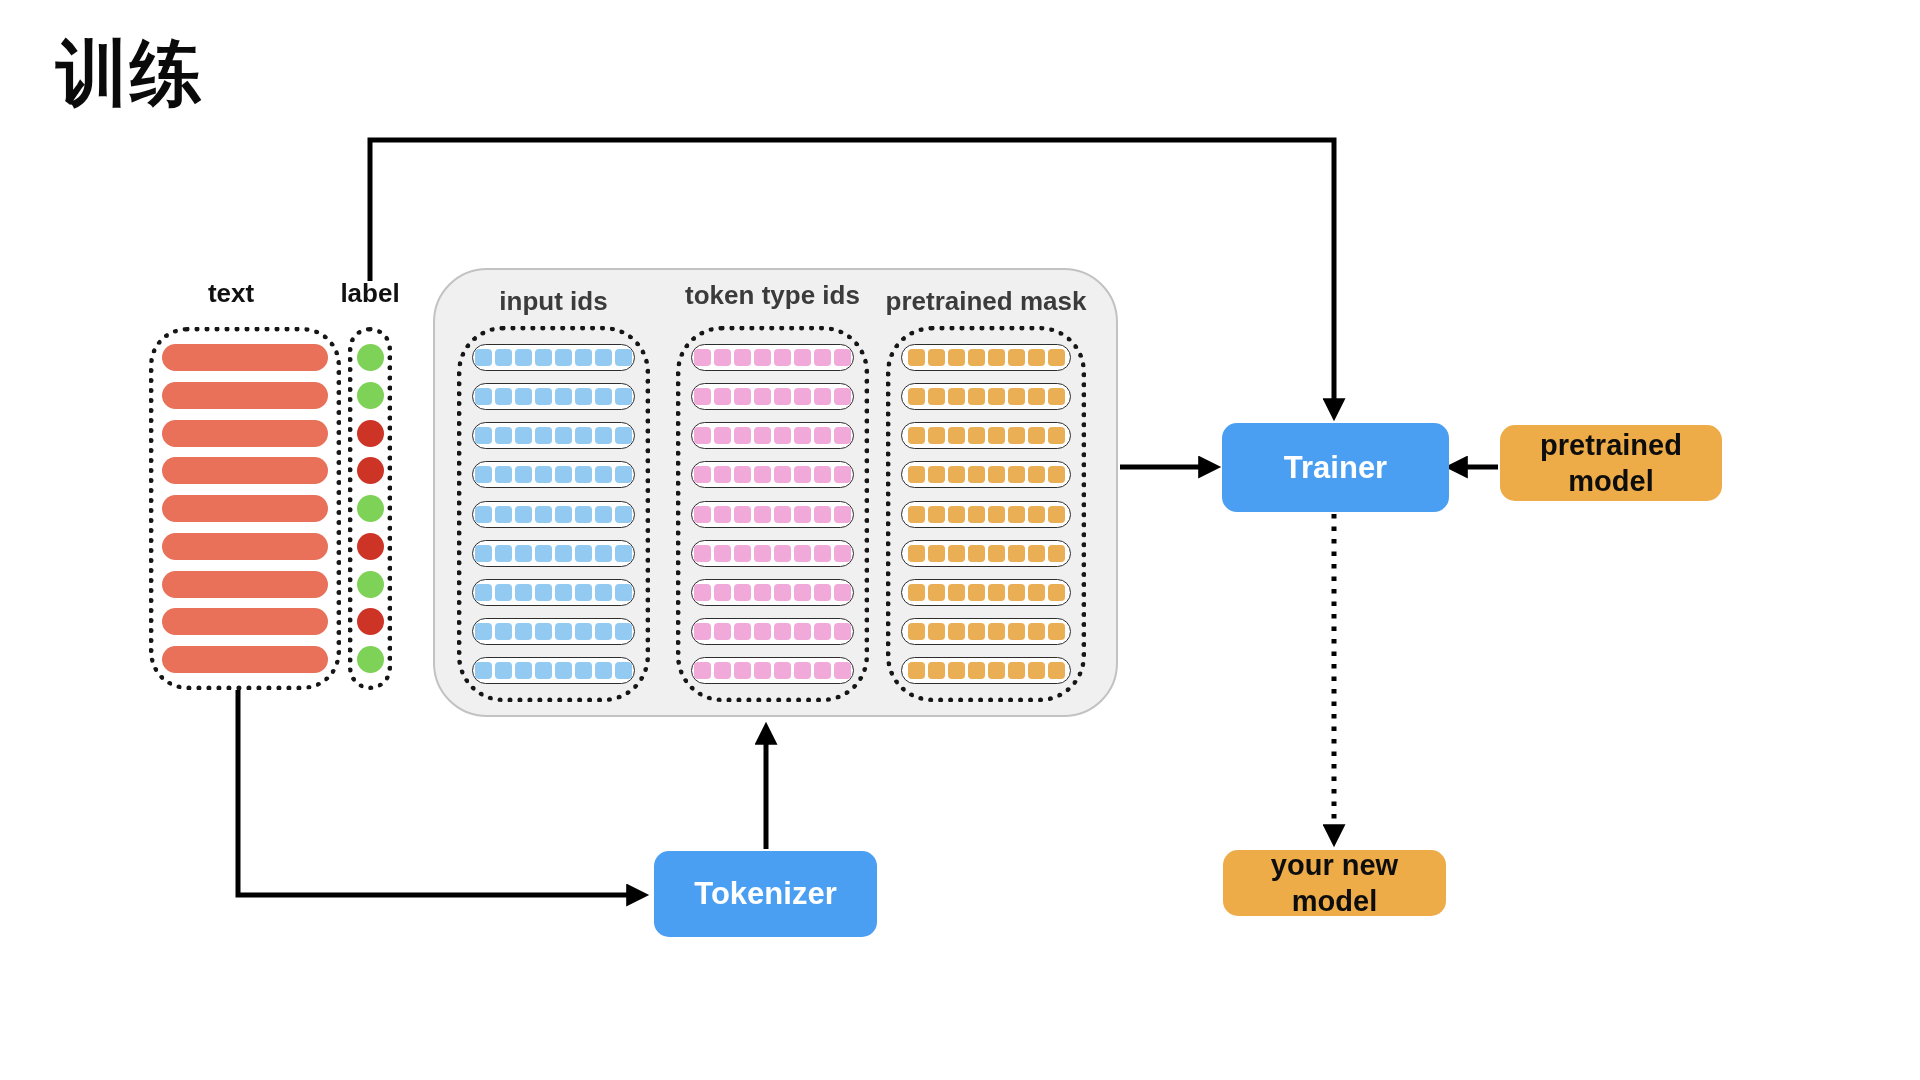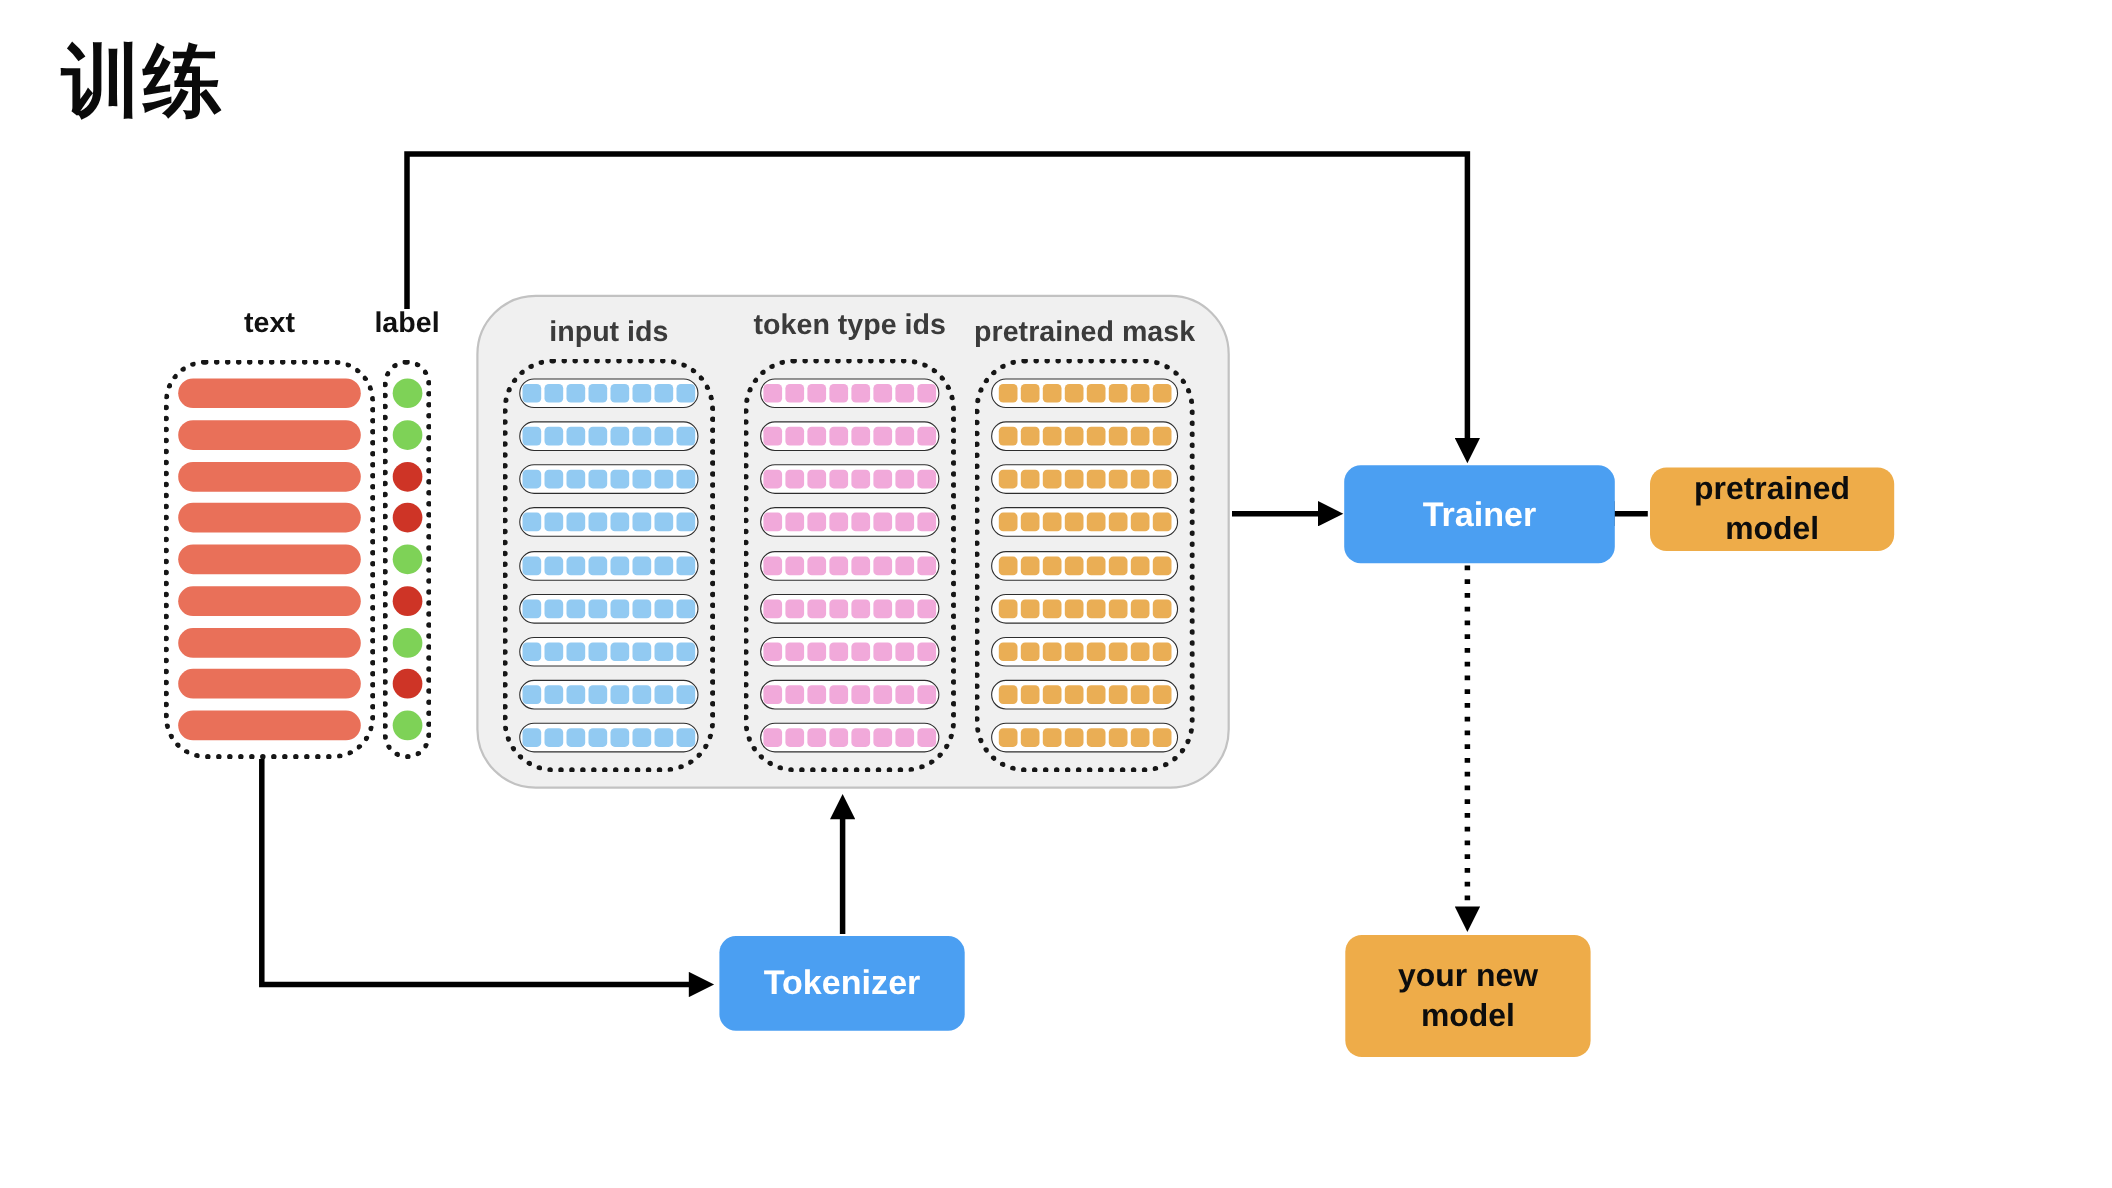--- a/index.html
+++ b/index.html
@@ -37,23 +37,23 @@
   .pill{height:27px;border:1.5px solid #2e2e2e;border-radius:14px;background:#ffffff;
         display:flex;align-items:center;justify-content:center;gap:3px;box-sizing:border-box;}
   .cell{width:17px;height:17px;border-radius:4px;flex:0 0 auto;}
   
   .node{display:flex;align-items:center;justify-content:center;text-align:center;
         border-radius:15px;box-sizing:border-box;}
   .node.blue{background:var(--box-blue);color:#ffffff;font-size:31px;font-weight:bold;}
   .node.orange{background:var(--box-orange);color:#0d0d0d;font-size:29px;font-weight:bold;
         line-height:1.25;padding:0 12px;}
   .tokenizer{left:654px;top:851px;width:223px;height:86px;}
-  .trainer{left:1222px;top:423px;width:246px;height:89px;}
+  .trainer{left:1222px;top:423px;width:227px;height:89px;}
   .pretrained{left:1500px;top:425px;width:222px;height:76px;}
-  .newmodel{left:1223px;top:850px;width:223px;height:111px;}
+  .newmodel{left:1223px;top:850px;width:223px;height:66px;}
   svg.connectors{left:0;top:0;pointer-events:none;}
 </style>
 </head>
 <body style="--text-bar: #E97059; --label-green: #7ED257; --label-red: #CE3426; --box-blue: #4B9FF2; --box-orange: #EEAC49; --panel-bg: #F0F0F0; --panel-border: #C2C2C2; --line: #000000;">
 
 <svg class="connectors abs" width="1920" height="1080" viewBox="0 0 1920 1080">
   <defs>
     <marker id="ah" viewBox="0 0 10 10" refX="6" refY="5" markerWidth="5.2" markerHeight="4.6" orient="auto-start-reverse">
       <path d="M0,0 L10,5 L0,10 Z" fill="#000"></path>
     </marker>
@@ -61,21 +61,21 @@
   <path d="M 370 281 L 370 140 L 1334 140 L 1334 412" fill="none" stroke="#000" stroke-width="5" marker-end="url(#ah)"></path>
   <path d="M 238 690 L 238 895 L 640 895" fill="none" stroke="#000" stroke-width="5" marker-end="url(#ah)"></path>
   <path d="M 766 849 L 766 731" fill="none" stroke="#000" stroke-width="5" marker-end="url(#ah)"></path>
   <path d="M 1120 467 L 1212 467" fill="none" stroke="#000" stroke-width="5" marker-end="url(#ah)"></path>
   <path d="M 1498 467 L 1454 467" fill="none" stroke="#000" stroke-width="5" marker-end="url(#ah)"></path>
   <path d="M 1334 514 L 1334 838" fill="none" stroke="#000" stroke-width="5" stroke-dasharray="4.5 8" marker-end="url(#ah)"></path>
 </svg>
 
 <div class="abs title">训练</div>
 
-<div class="abs col-header" style="left:149px;top:278px;width:192px;">text</div>
+<div class="abs col-header" style="left:135px;top:278px;width:192px;">text</div>
 <div class="abs dotted text-box">
   <div class="v-rows">
       <div class="bar"></div>
       <div class="bar"></div>
       <div class="bar"></div>
       <div class="bar"></div>
       <div class="bar"></div>
       <div class="bar"></div>
       <div class="bar"></div>
       <div class="bar"></div>

